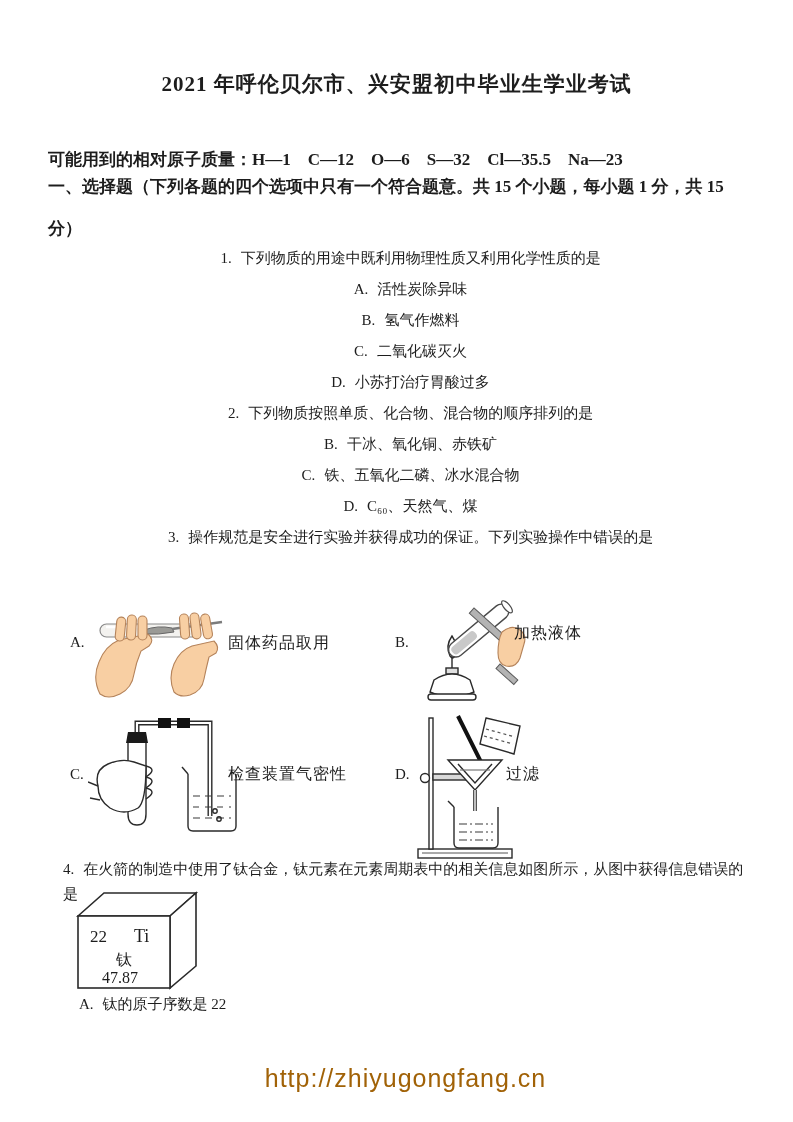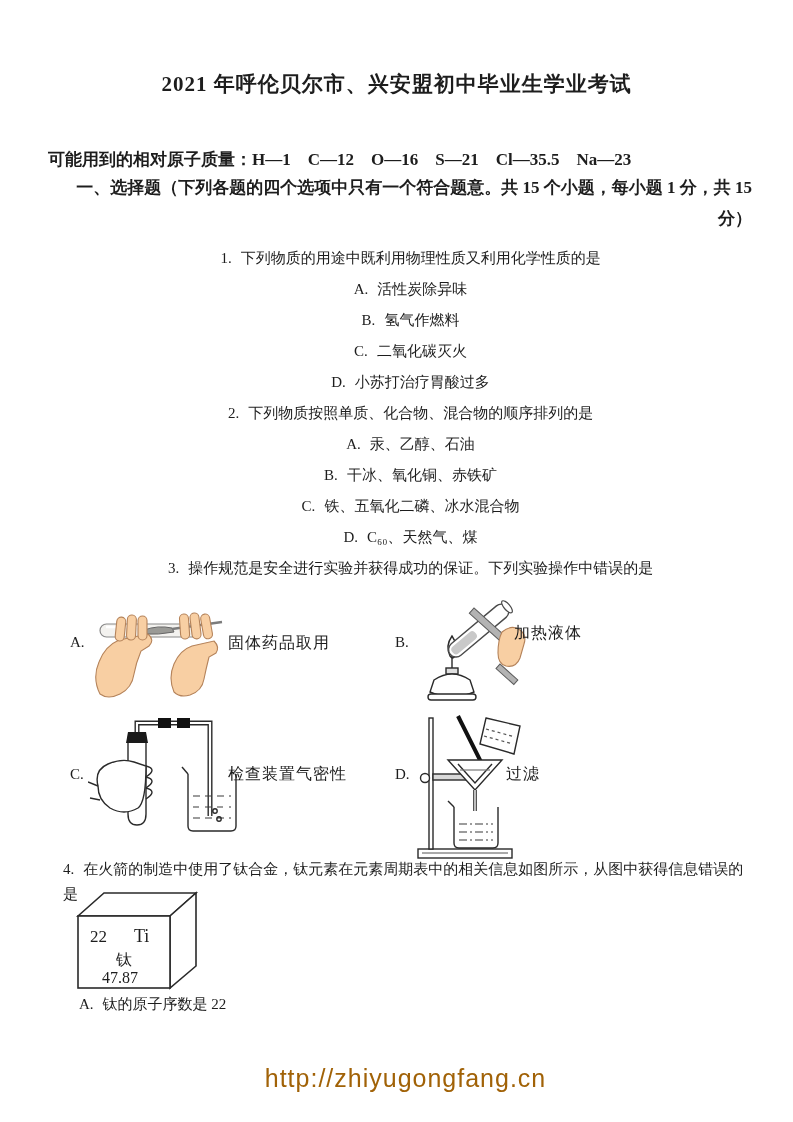--- a/index.html
+++ b/index.html
@@ -15,22 +15,22 @@
   }
   .exam-subject {
     position:absolute; top:112px; left:0; width:100%;
     text-align:center; font-size:20px; font-weight:700; letter-spacing:2px;
   }
   .atomic-masses {
     position:absolute; top:148px; left:48px; width:710px;
     font-size:17px; font-weight:700; white-space:pre-wrap;
   }
   .section-header {
-    position:absolute; top:172px; left:48px; width:704px;
-    font-size:17px; font-weight:700; line-height:31px;text-align:right;
+    position:absolute; top:166px; left:48px; width:704px;
+    font-size:17px; font-weight:700; line-height:42px;
   }
   .body-lines { position:absolute; top:243px; left:63px; width:695px; font-size:15px; }
   .body-lines .line { height:31px; line-height:31px; white-space:nowrap;text-align:center; }
   .num { display:inline-block; margin-right:9px; }
   .fig-row { position:absolute; left:0; width:793px; }
   .fig-row1 { top:590px; height:120px; }
   .fig-row2 { top:712px; height:150px; }
   .fig-label { position:absolute; font-size:15px; }
   .fig-caption { position:absolute; font-size:16px; letter-spacing:1px; }
   .fig { position:absolute; }
@@ -45,31 +45,30 @@
   svg .ln { stroke:#2a2a2a; stroke-width:1.4; fill:none; }
   svg .skin { fill:#f8cfa3; stroke:#b5835a; stroke-width:1.1; }
   svg text { font-family:"Liberation Serif","DejaVu Serif",serif; fill:#1d1d1d; }
 </style>
 </head>
 <body>
 
 <div class="page">
 
   <div class="exam-title">2021 年呼伦贝尔市、兴安盟初中毕业生学业考试</div>
-  <div class="atomic-masses">可能用到的相对原子质量：H—1　C—12　O—16　S—21　Cl—35.5　Na—23</div>
+  <div class="atomic-masses">可能用到的相对原子质量：H—1　C—12　O—6　S—32　Cl—35.5　Na—23</div>
   <div class="section-header">一、选择题（下列各题的四个选项中只有一个符合题意。共 15 个小题，每小题 1 分，共 15 分）</div>
 
   <div class="body-lines">
     <div class="line"><span class="num">1.</span><span>下列物质的用途中既利用物理性质又利用化学性质的是</span></div>
     <div class="line"><span class="num">A.</span><span>活性炭除异味</span></div>
     <div class="line"><span class="num">B.</span><span>氢气作燃料</span></div>
     <div class="line"><span class="num">C.</span><span>二氧化碳灭火</span></div>
     <div class="line"><span class="num">D.</span><span>小苏打治疗胃酸过多</span></div>
     <div class="line"><span class="num">2.</span><span>下列物质按照单质、化合物、混合物的顺序排列的是</span></div>
-    <div class="line"><span class="num">A.</span><span>汞、乙醇、石油</span></div>
     <div class="line"><span class="num">B.</span><span>干冰、氧化铜、赤铁矿</span></div>
     <div class="line"><span class="num">C.</span><span>铁、五氧化二磷、冰水混合物</span></div>
     <div class="line"><span class="num">D.</span><span>C₆₀、天然气、煤</span></div>
     <div class="line"><span class="num">3.</span><span>操作规范是安全进行实验并获得成功的保证。下列实验操作中错误的是</span></div>
   </div>
 
   <div class="fig-row fig-row1">
     <span class="fig-label" style="left:70px; top:44px;">A.</span>
 
     <svg class="fig" style="left:92px; top:4px;" width="134" height="106" viewBox="0 0 134 106">

